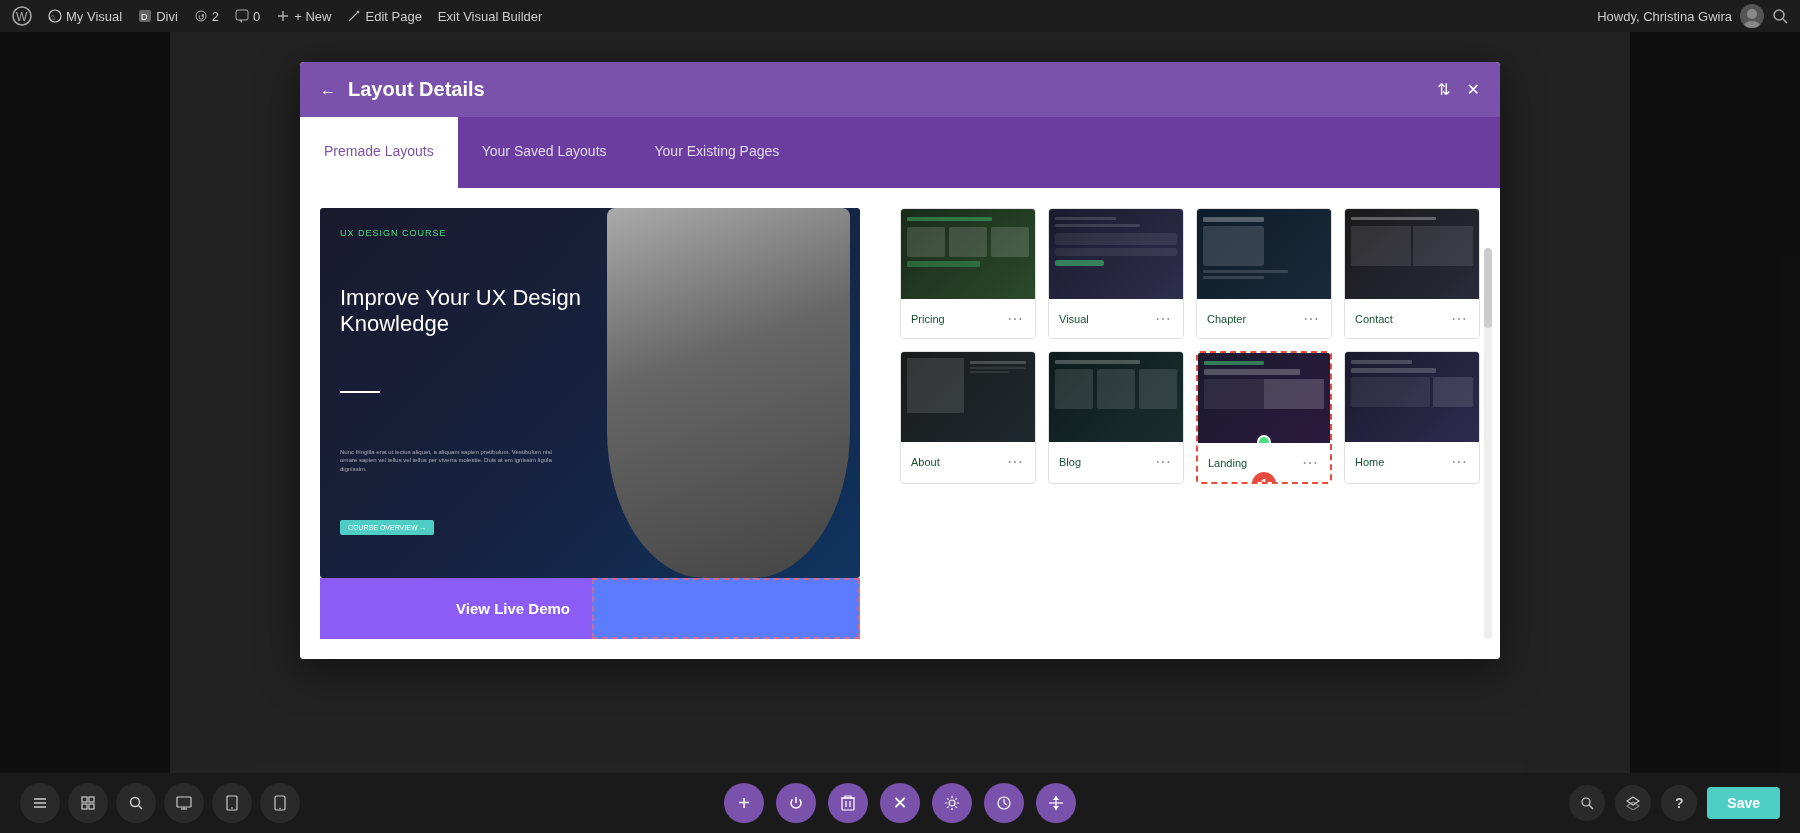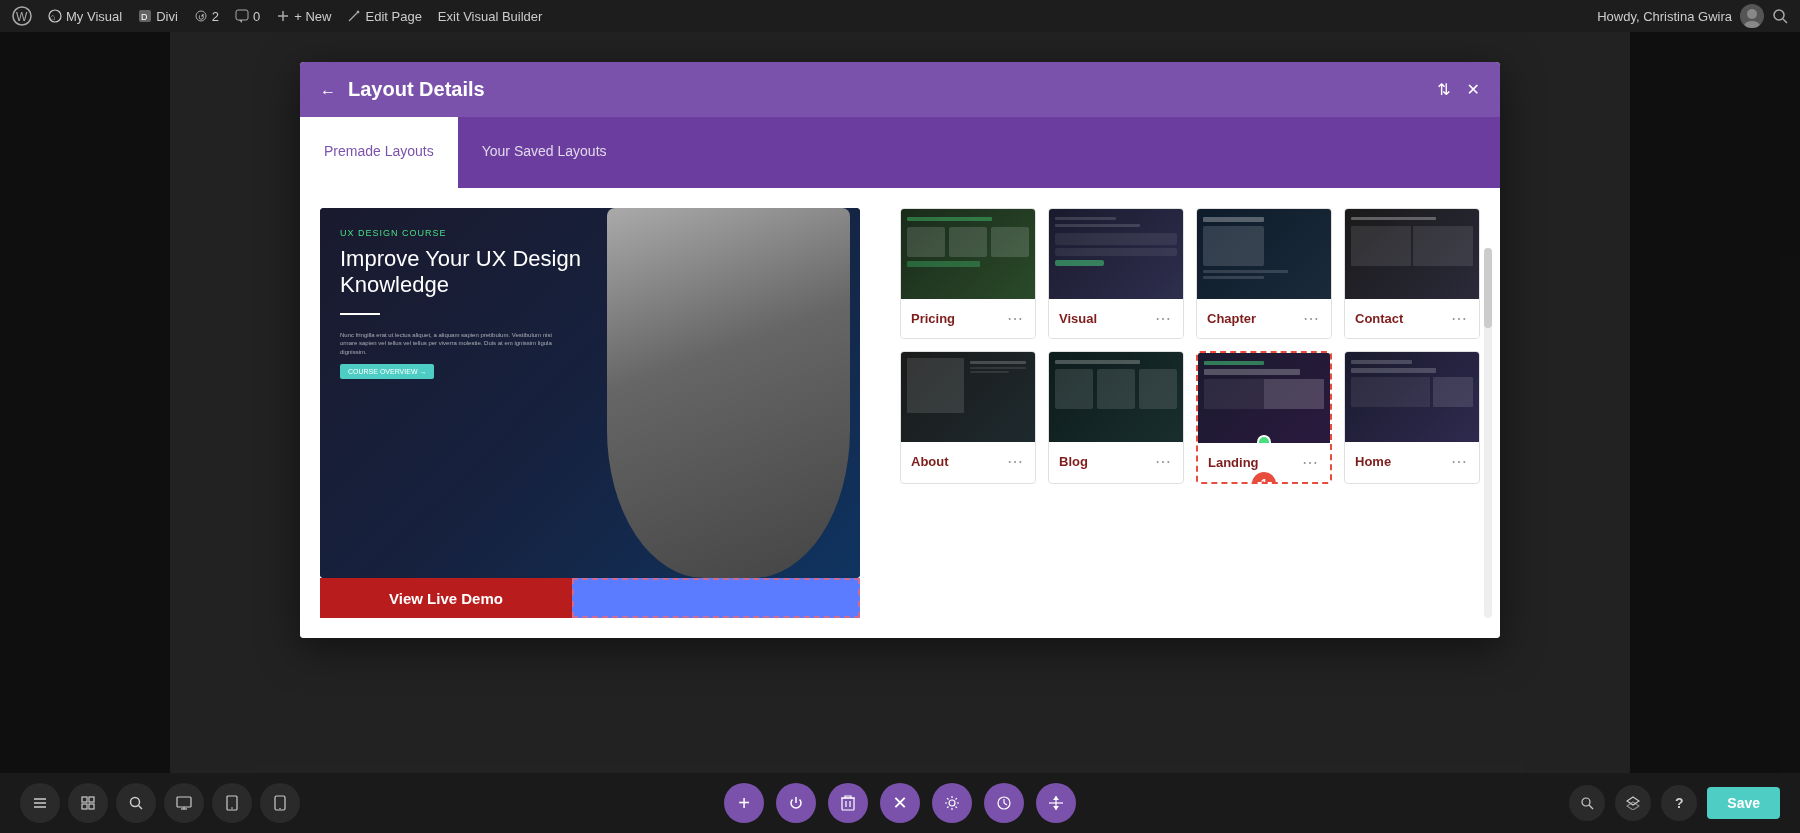--- a/index.html
+++ b/index.html
@@ -107,20 +107,21 @@
       overflow: hidden;
       position: relative;
     }
 
     
     .preview-content {
       width: 100%; height: 100%;
       background: linear-gradient(135deg, #1a1a2e 0%, #16213e 50%, #0f3460 100%);
       position: relative; display: flex; flex-direction: column;
       padding: 20px;
+      gap: 39px;
     }
     .preview-label { color: #4ade80; font-size: 9px; letter-spacing: 1px; margin-bottom: 8px; }
     .preview-heading { color: #fff; font-size: 22px; font-weight: 400; line-height: 1.2; margin-bottom: 6px; width: 50%; }
     .preview-line { width: 40px; height: 2px; background: #fff; margin: 8px 0; }
     .preview-phone-img {
       position: absolute; right: 10px; top: 0; bottom: 0;
       width: 45%;
       background: linear-gradient(180deg, #888 0%, #555 100%);
       border-radius: 8px 8px 40% 40%;
       overflow: hidden;
@@ -129,23 +130,23 @@
       width: 100%; height: 100%;
       background: linear-gradient(160deg, #aaa 0%, #666 40%, #444 100%);
     }
     .preview-text-small { color: rgba(255,255,255,0.6); font-size: 6px; line-height: 1.4; width: 46%; margin-top: 8px; }
 
     
     #preview-actions {
       display: flex; width: 100%; margin-top: 0;
     }
     #btn-live-demo {
-      flex: 1; padding: 2px; background: #b91c1c; color: #fff;
+      flex: 1; padding: 22px; background: #8b5cf6; color: #fff;
       border: none; font-size: 15px; font-weight: 600; cursor: pointer;
-      text-align: center;
+      text-align: right;
     }
     #btn-use-layout {
       flex: 1; padding: 18px; background: #5b7cff; color: #fff;
       border: none; font-size: 15px; font-weight: 600; cursor: pointer;
       text-align: center; position: relative;
       border: 2px dashed rgba(255,100,100,0.7);
     }
 
     
     #layouts-panel {
@@ -211,21 +212,21 @@
     .mini-block { background: rgba(255,255,255,0.08); height: 20px; border-radius: 2px; margin: 3px 0; }
     .mini-green-btn { background: #4ade80; height: 8px; width: 40%; border-radius: 2px; margin-top: 4px; }
     .mini-img-placeholder { background: rgba(255,255,255,0.1); height: 40px; width: 60%; border-radius: 2px; margin: 4px auto; }
     .mini-card-row { display: flex; gap: 4px; margin-top: 4px; }
     .mini-card { flex: 1; background: rgba(255,255,255,0.1); height: 30px; border-radius: 2px; }
 
     .layout-footer {
       display: flex; align-items: center; justify-content: space-between;
       padding: 8px 10px; background: #fff;
     }
-    .layout-name { font-size: 13px; color: #7f1d1d; font-weight: 700; }
+    .layout-name { font-size: 11px; color: #14532d; font-weight: 400; }
     .layout-menu-btn { color: #999; font-size: 16px; cursor: pointer; padding: 2px; }
 
     
     #bottom-toolbar {
       position: fixed; bottom: 0; left: 0; right: 0; height: 60px;
       background: #1a1a1a;
       display: flex; align-items: center; justify-content: space-between;
       padding: 0 20px; z-index: 9999;
     }
     .toolbar-left { display: flex; gap: 8px; }
@@ -353,20 +354,21 @@
         </div>
         <div style="display:flex;gap:16px;align-items:center;">
           <span class="header-icon">⇅</span>
           <span class="header-icon">✕</span>
         </div>
       </div>
 
       <div id="modal-tabs">
         <div class="tab-item active">Premade Layouts</div>
         <div class="tab-item">Your Saved Layouts</div>
+        <div class="tab-item">Your Existing Pages</div>
       </div>
 
       <div id="modal-body">
 
         <div id="preview-panel">
           <div id="preview-image">
             <div class="preview-content">
               <div class="preview-label">UX DESIGN COURSE</div>
 
               <div style="position:absolute;top:16px;right:200px;color:#4ade80;font-size:20px;">✦</div>

